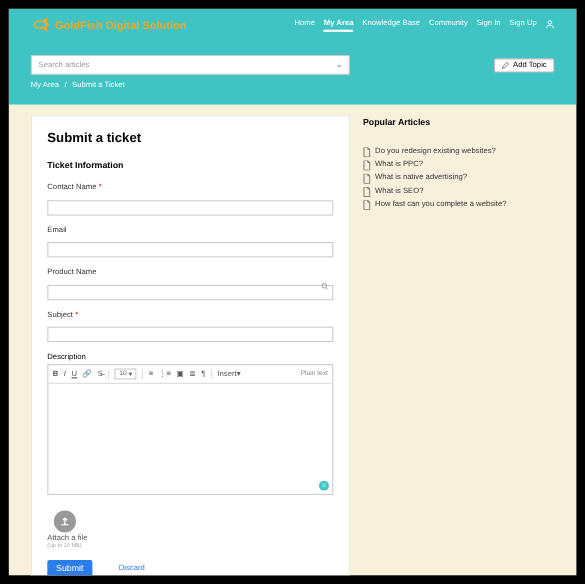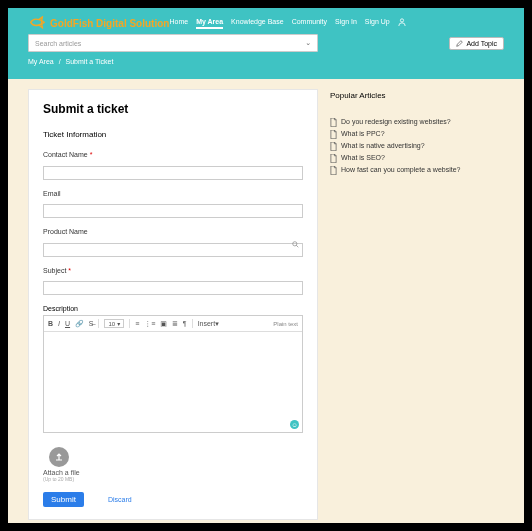--- a/index.html
+++ b/index.html
@@ -1,36 +1,36 @@
 <!DOCTYPE html>
 <html><head>
 <meta charset="utf-8">
 <style>
 *{box-sizing:border-box;margin:0;padding:0;font-family:Arial,sans-serif}
 body{background:#000;padding:8px}
 .frame{width:516px;height:515px;background:#f9f0dc;overflow:hidden;position:relative}
 .header{background:#3fc3c3;padding:8px 20px 14px;position:relative}
-.logo-row{display:flex;align-items:center;justify-content:flex-start;margin-bottom:4px}
+.logo-row{display:flex;align-items:center;justify-content:space-between;margin-bottom:20px}
 .logo{display:flex;align-items:center;gap:4px}
 .logo-icon{width:18px;height:14px;position:relative}
 .logo-text{color:#f5a623;font-size:10px;font-weight:bold}
 .nav{display:flex;gap:8px;font-size:7px}
 .nav a{color:#fff;text-decoration:none;padding-bottom:2px}
 .nav a.active{border-bottom:2px solid #fff;font-weight:bold}
 .nav .user-icon{color:#fff;font-size:8px}
 .search-row{display:flex;justify-content:space-between;align-items:center;gap:10px}
 .search-box{flex:0 0 290px;background:#fff;border:1px solid #ccc;border-radius:1px;height:18px;display:flex;align-items:center;padding:0 6px;font-size:7px;color:#999;position:relative}
 .search-caret{margin-left:auto;font-size:7px;color:#666}
 .add-topic{background:#fff;border:1px solid #bbb;border-radius:2px;font-size:7px;padding:2px 6px;display:flex;align-items:center;gap:3px;cursor:pointer}
 .breadcrumb{font-size:7px;color:#fff;margin-top:6px}
 .breadcrumb a{color:#fff;text-decoration:none}
 .content{display:flex;gap:12px;padding:10px 20px}
 .card{background:#fff;border:1px solid #e6e6e6;flex:0 0 290px;padding:12px 14px}
 .card h2{font-size:12px;font-weight:bold;margin-bottom:14px}
-.section-title{font-size:8px;font-weight:normal;margin-bottom:12px}
+.section-title{font-size:8px;font-weight:bold;margin-bottom:12px}
 .field{margin-bottom:10px}
 .field-label{font-size:7px;color:#333;margin-bottom:3px;display:block}
 .req{color:#d00}
 .input{width:100%;height:14px;border:1px solid #ccc;font-size:7px;padding:0 4px}
 .input-wrap{position:relative}
 .input-search-icon{position:absolute;right:4px;top:3px;font-size:7px;color:#888}
 .desc-label{font-size:7px;margin-bottom:3px}
 .editor{border:1px solid #ccc}
 .toolbar{border-bottom:1px solid #ddd;padding:3px 4px;display:flex;align-items:center;gap:5px;font-size:7px;color:#555}
 .toolbar .sep{width:1px;height:9px;background:#ddd}
@@ -40,21 +40,21 @@
 .editor-body{height:100px;position:relative}
 .editor-badge{position:absolute;right:3px;bottom:3px;width:9px;height:9px;border-radius:50%;background:#3fc3c3;color:#fff;font-size:6px;display:flex;align-items:center;justify-content:center}
 .attach{margin-top:14px;text-align:left}
 .attach-icon{width:20px;height:20px;border-radius:50%;background:#999;color:#fff;display:flex;align-items:center;justify-content:center;font-size:10px;margin:0 0 2px 6px}
 .attach-label{font-size:7px;color:#555;margin-left:0}
 .attach-hint{font-size:5px;color:#aaa}
 .actions{margin-top:10px;display:flex;gap:24px;align-items:center}
 .btn-submit{background:#2b7de9;color:#fff;border:none;font-size:8px;padding:3px 8px;border-radius:2px;cursor:pointer}
 .btn-discard{background:none;border:none;color:#2b7de9;font-size:7px;cursor:pointer}
 .sidebar{flex:1;padding-top:2px}
-.sidebar h3{font-size:8px;font-weight:normal;margin-bottom:18px}
+.sidebar h3{font-size:8px;font-weight:bold;margin-bottom:18px}
 .article{display:flex;gap:4px;font-size:7px;color:#333;margin-bottom:4px;align-items:flex-start}
 .article a{color:#333;text-decoration:none}
 .doc-icon{width:7px;height:8px;flex-shrink:0}
 svg{display:block}
 </style>
 </head>
 <body>
 
 <div class="frame">
 

